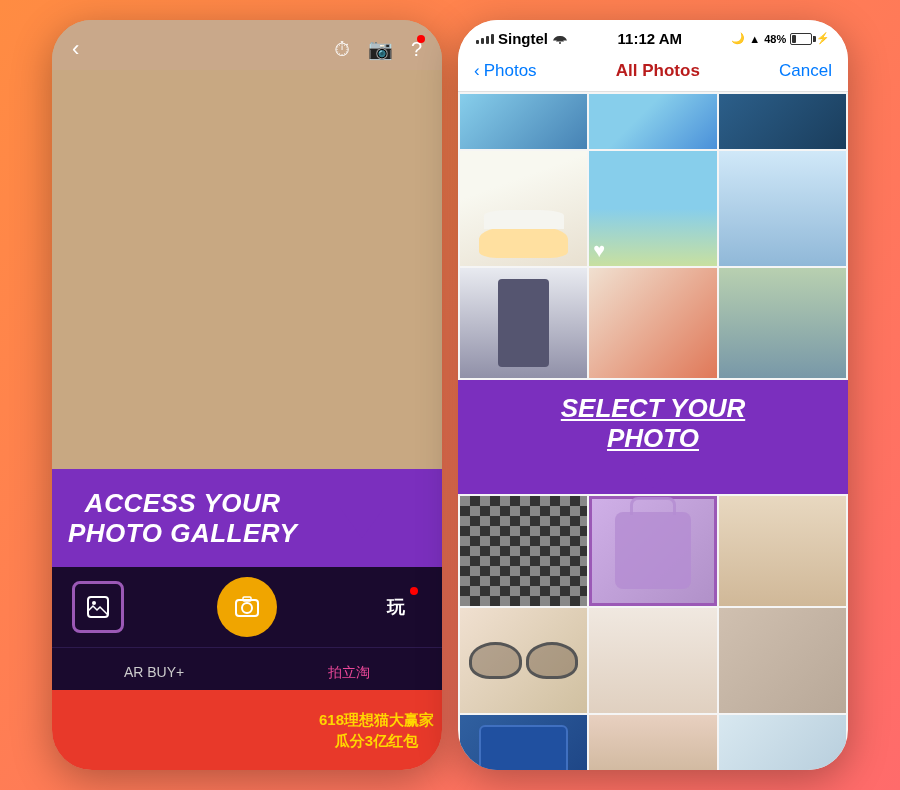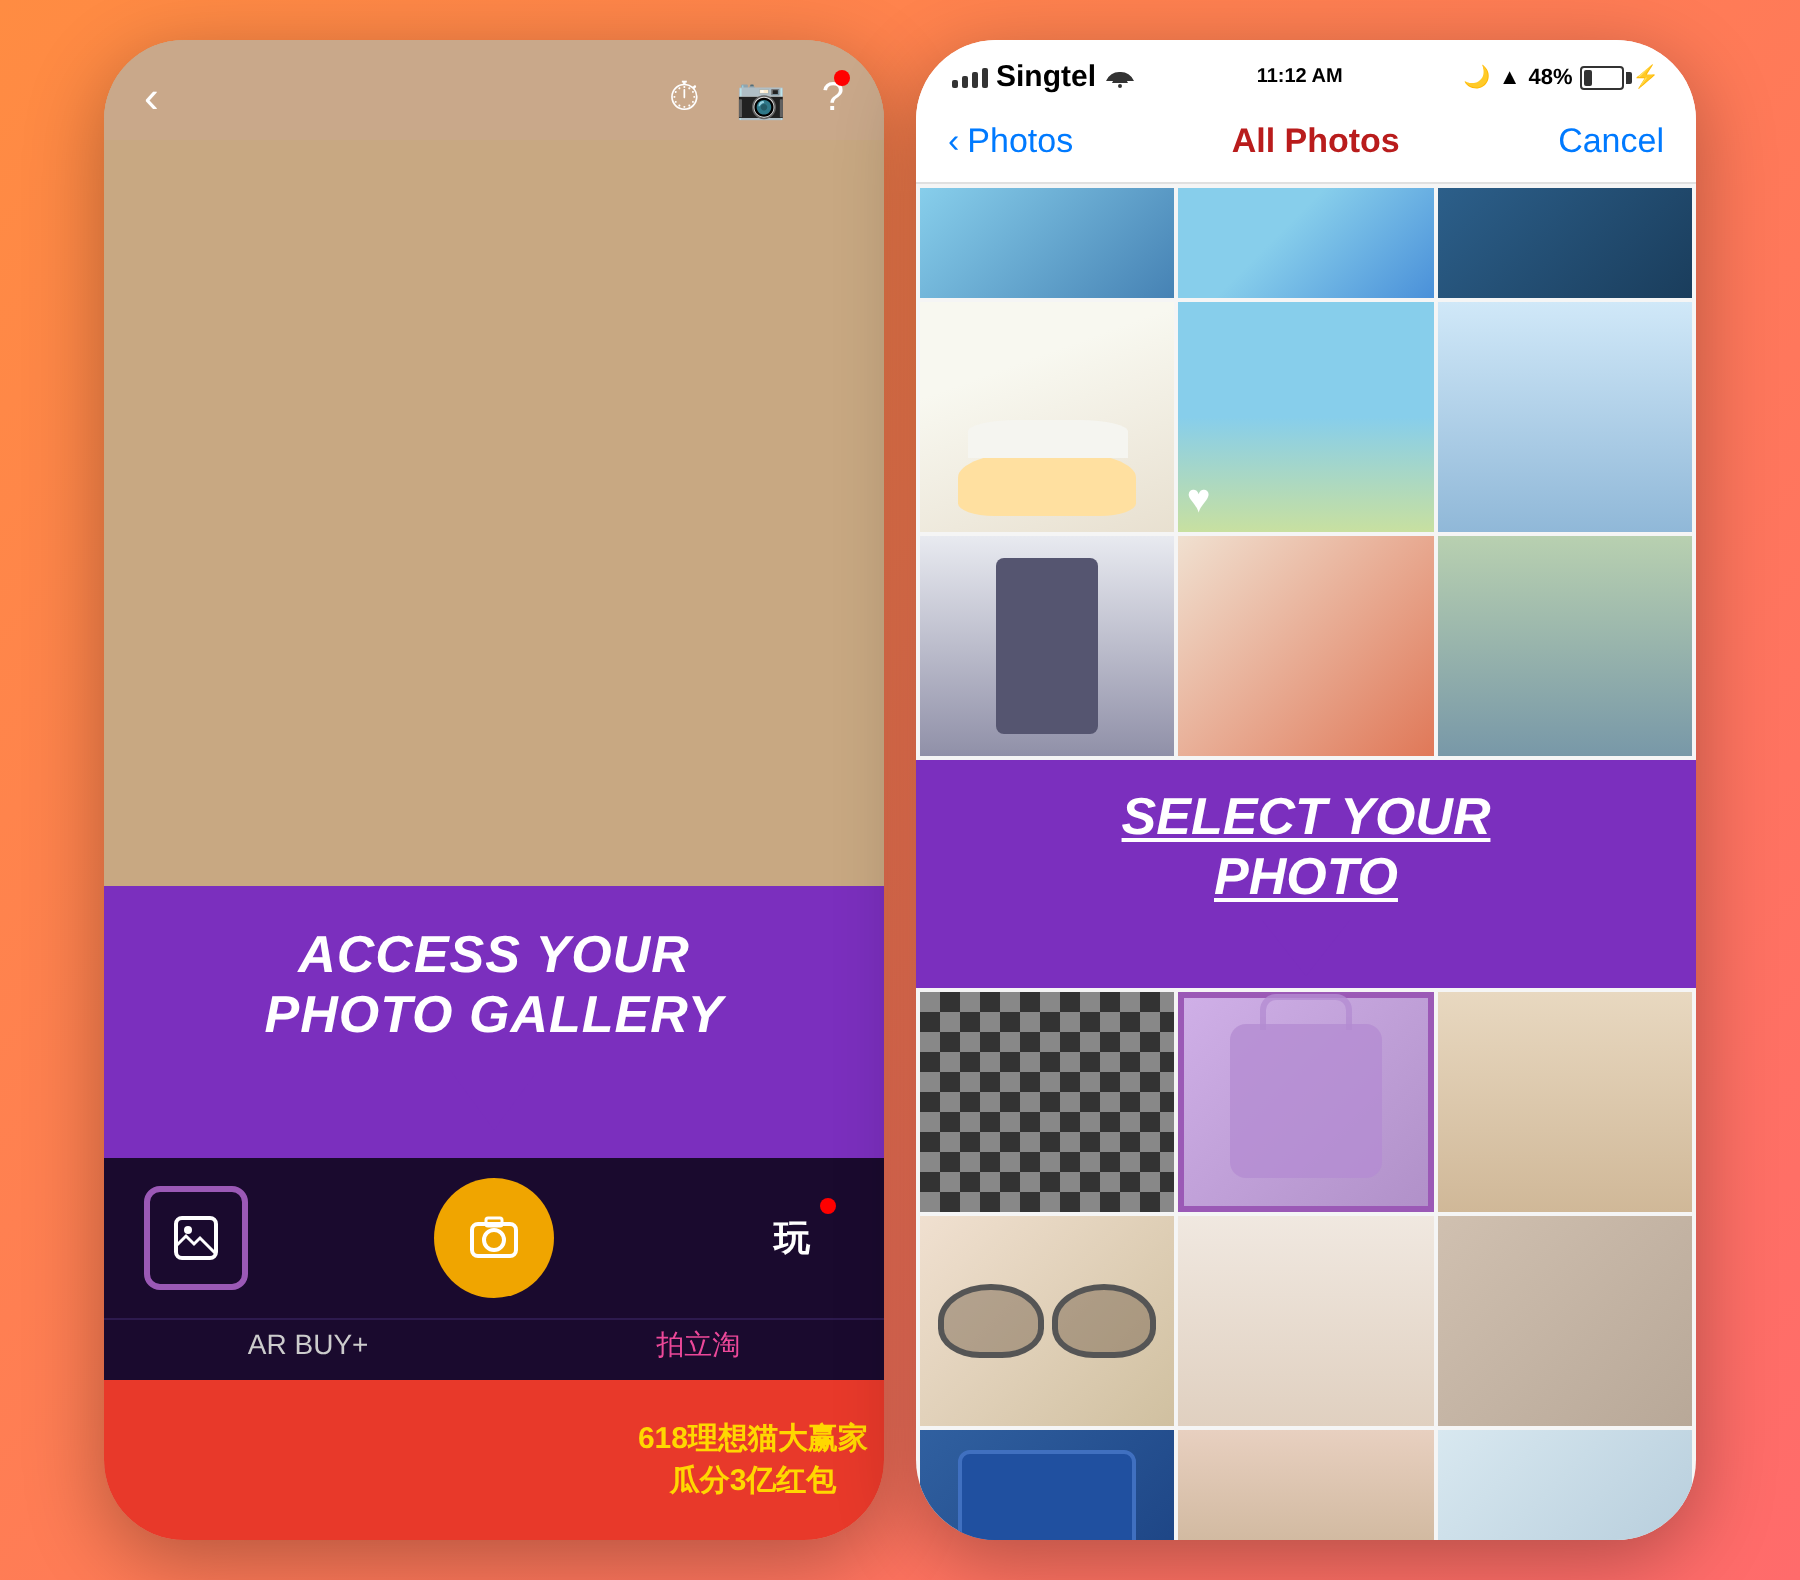--- a/index.html
+++ b/index.html
@@ -83,21 +83,21 @@
 
     .camera-texture {
       flex: 1;
       background: #c8a882;
     }
 
     .purple-overlay-left {
       background: #7B2FBE;
       padding: 20px 16px 10px;
       display: flex;
-      flex-direction: column;
+      flex-direction: row;
       align-items: center;
     }
 
     .instruction-text-left {
       color: #fff;
       font-size: 26px;
       font-weight: 900;
       font-style: italic;
       text-align: center;
       text-transform: uppercase;
@@ -167,21 +167,21 @@
       height: 8px;
       background: red;
       border-radius: 50%;
       position: absolute;
       top: 6px;
       right: 4px;
     }
 
     .tabs-bar {
       background: #1a0a2e;
-      padding: 4px 0 8px;
+      padding: 16px 0 8px;
       display: flex;
       justify-content: space-around;
       border-top: 1px solid #2d1a4e;
     }
 
     .tabs-bar span {
       color: #ccc;
       font-size: 14px;
     }
 
@@ -223,21 +223,21 @@
     }
 
     .ios-status-bar .signal-area {
       display: flex;
       gap: 4px;
       align-items: center;
       font-size: 15px;
     }
 
     .ios-status-bar .time {
-      font-size: 10px;
+      font-size: 15px;
       font-weight: 600;
     }
 
     .ios-status-bar .battery-area {
       display: flex;
       align-items: center;
       gap: 4px;
       font-size: 11px;
     }
 

